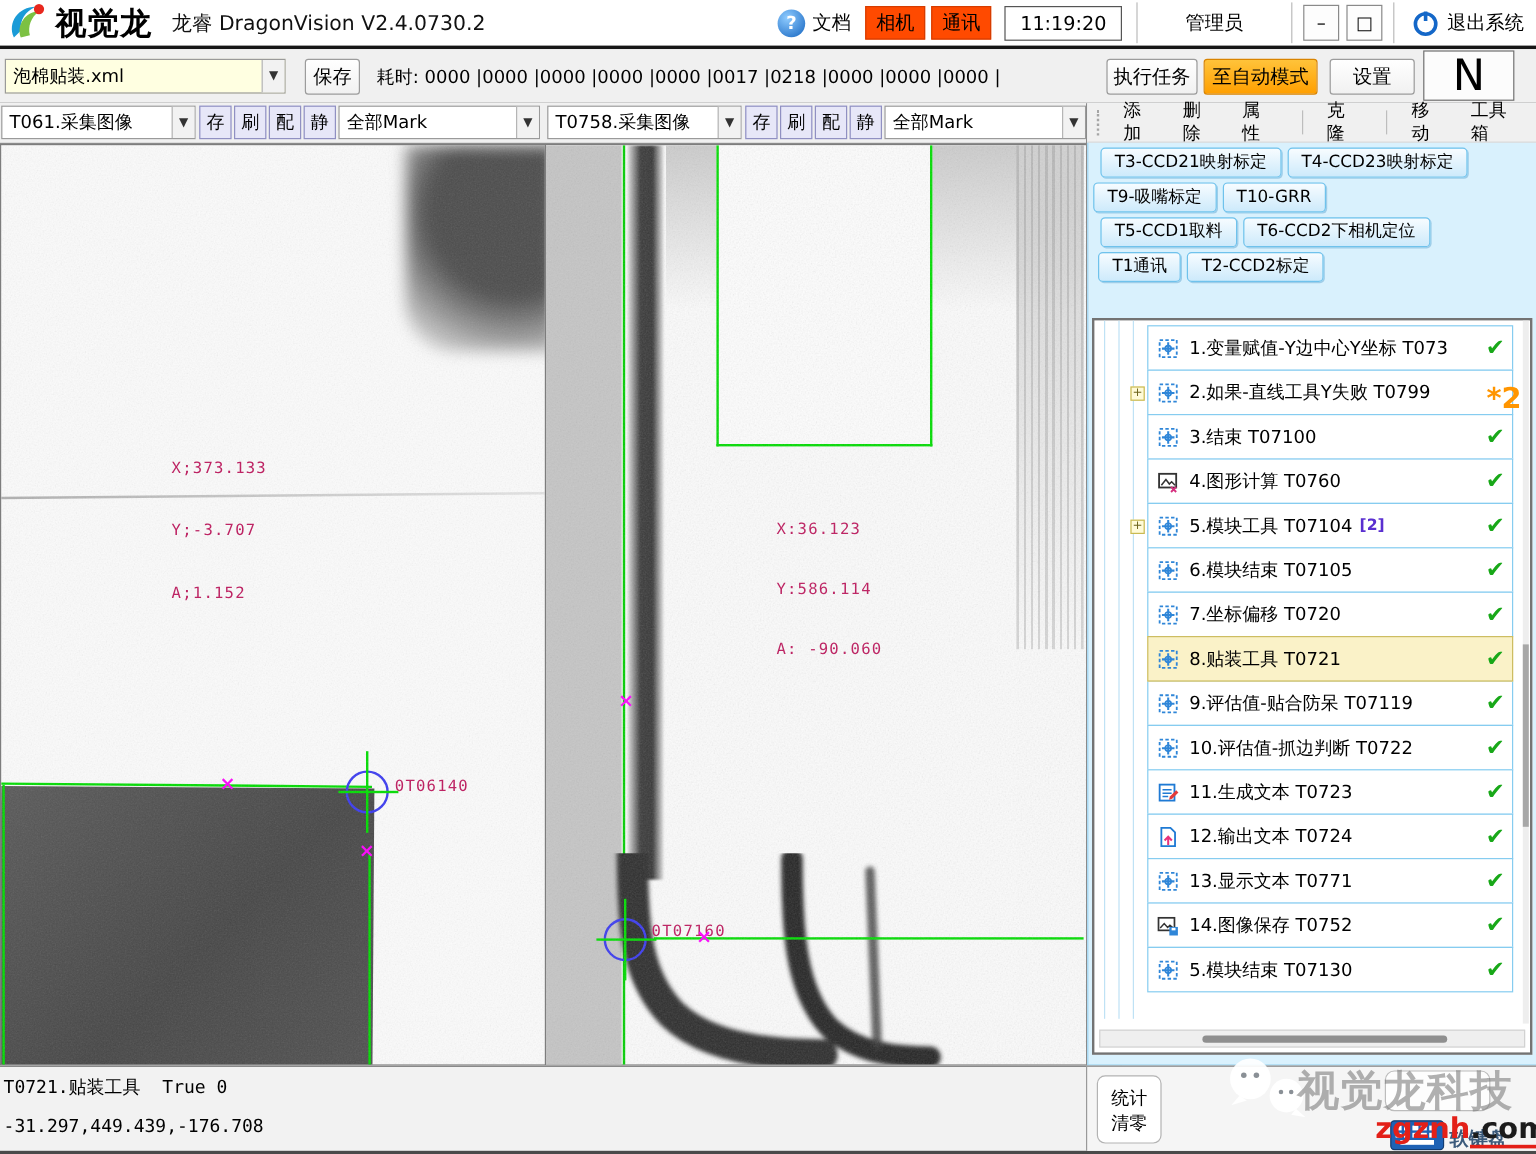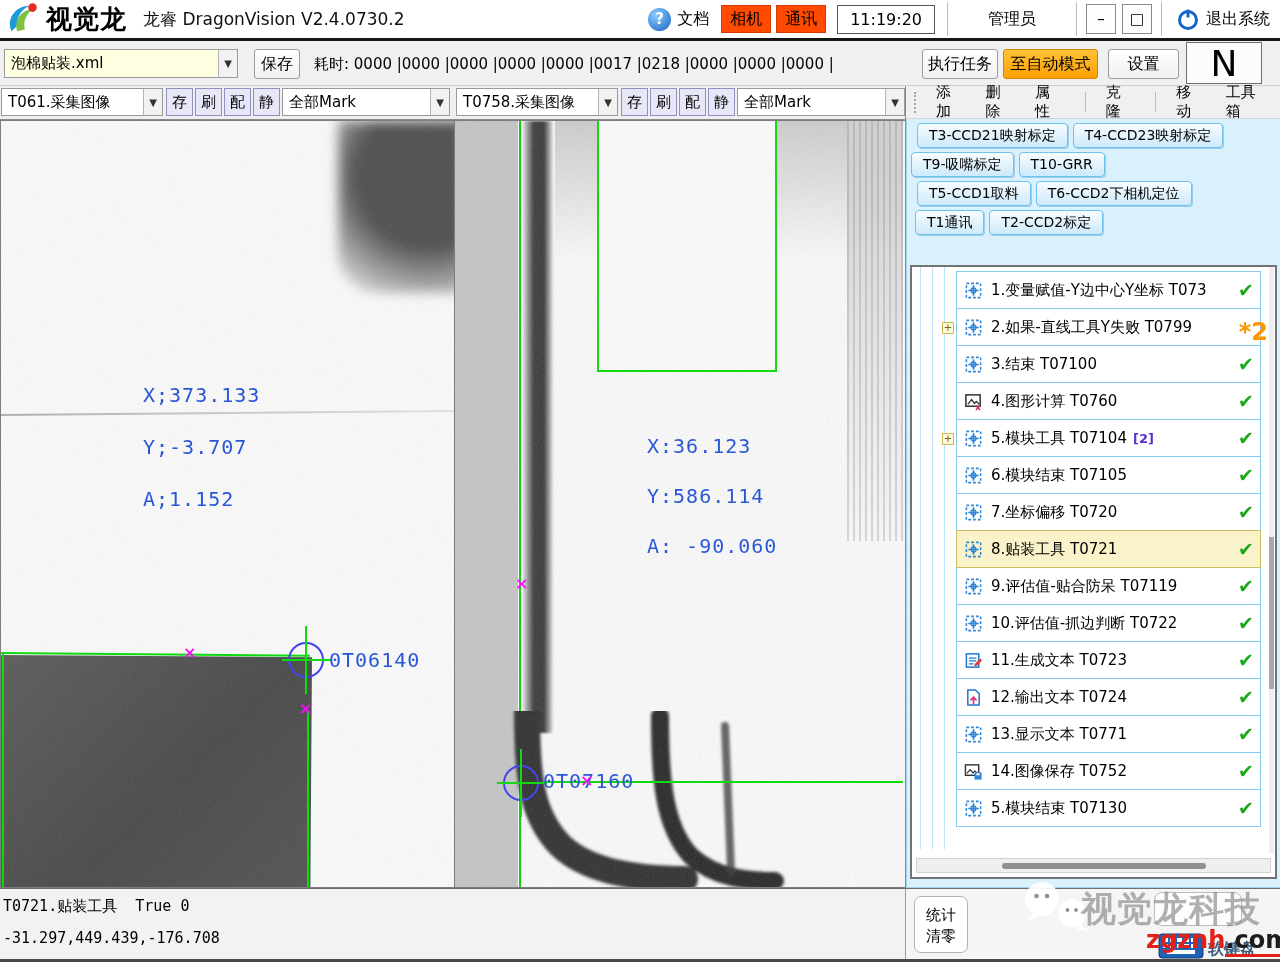--- a/index.html
+++ b/index.html
@@ -41,21 +41,21 @@
   .viewbar{position:absolute;left:0;top:86px;width:905px;height:34px;background:#f0f0f0;border-bottom:1px solid #8b8b8b}
   .src-combo{top:2px;width:162px;height:28px}
   .mini{position:absolute;top:2px;width:27px;height:28px;background:#e7e7f8;border:1px solid #9090c2;font-size:15px;display:flex;align-items:center;justify-content:center}
   .mark-combo{top:2px;width:168px;height:28px}
 
   
   .view{position:absolute;top:120px;height:768px;background:#fbfbfb;border:1px solid #7d7d7d;overflow:hidden}
   .view-left{left:0;width:455px}
   .view-right{left:455px;width:480px;border-left:none}
   .noise{position:absolute;left:0;top:0;width:100%;height:100%;pointer-events:none}
-  .gtext{position:absolute;font-family:"DejaVu Sans Mono","Liberation Mono",monospace;font-size:20px;color:#1d4ed8;letter-spacing:1px;white-space:pre}
+  .gtext{position:absolute;font-family:"DejaVu Sans Mono","Liberation Mono",monospace;font-size:13px;color:#be185d;letter-spacing:1px;white-space:pre}
   .mx{position:absolute;color:#ff00ff;font-weight:bold;font-size:16px;line-height:1}
   .mcirc{position:absolute;width:36px;height:36px;border:2px solid #3b3bf0;border-radius:50%}
   .mline{position:absolute;background:#00dd00}
   .blob{position:absolute;left:337px;top:0;width:125px;height:172px;background:radial-gradient(circle at 72% 32%,#4d4d4d 48%,rgba(160,160,160,0) 100%);filter:blur(6px);border-bottom-left-radius:40px}
   .faintline{position:absolute;left:0;top:291px;width:456px;height:2px;background:linear-gradient(90deg,rgba(150,150,150,.75),rgba(185,185,185,.35));transform:rotate(-.5deg)}
   .darkblock{position:absolute;left:0;top:534px;width:311px;height:240px;background:linear-gradient(135deg,#5a5a5a,#474747 55%,#525252);transform:rotate(.4deg);transform-origin:left top}
   .graystrip{position:absolute;left:0;top:0;width:63px;height:768px;background:#c5c5c5}
   .topfade{position:absolute;left:100px;top:0;width:348px;height:150px;background:linear-gradient(180deg,#cccccc 0%,rgba(255,255,255,0) 92%)}
   .rightstreaks{position:absolute;left:392px;top:0;width:56px;height:420px;background:repeating-linear-gradient(90deg,rgba(120,120,120,.28) 0 2px,rgba(255,255,255,0) 2px 6px),linear-gradient(180deg,#d2d2d2,rgba(255,255,255,0))}
   .darkband{position:absolute;left:68px;top:0;width:30px;height:612px;background:linear-gradient(90deg,rgba(90,90,90,.15),#3b3b3b 35%,#383838 70%,rgba(100,100,100,.12));filter:blur(1px)}

